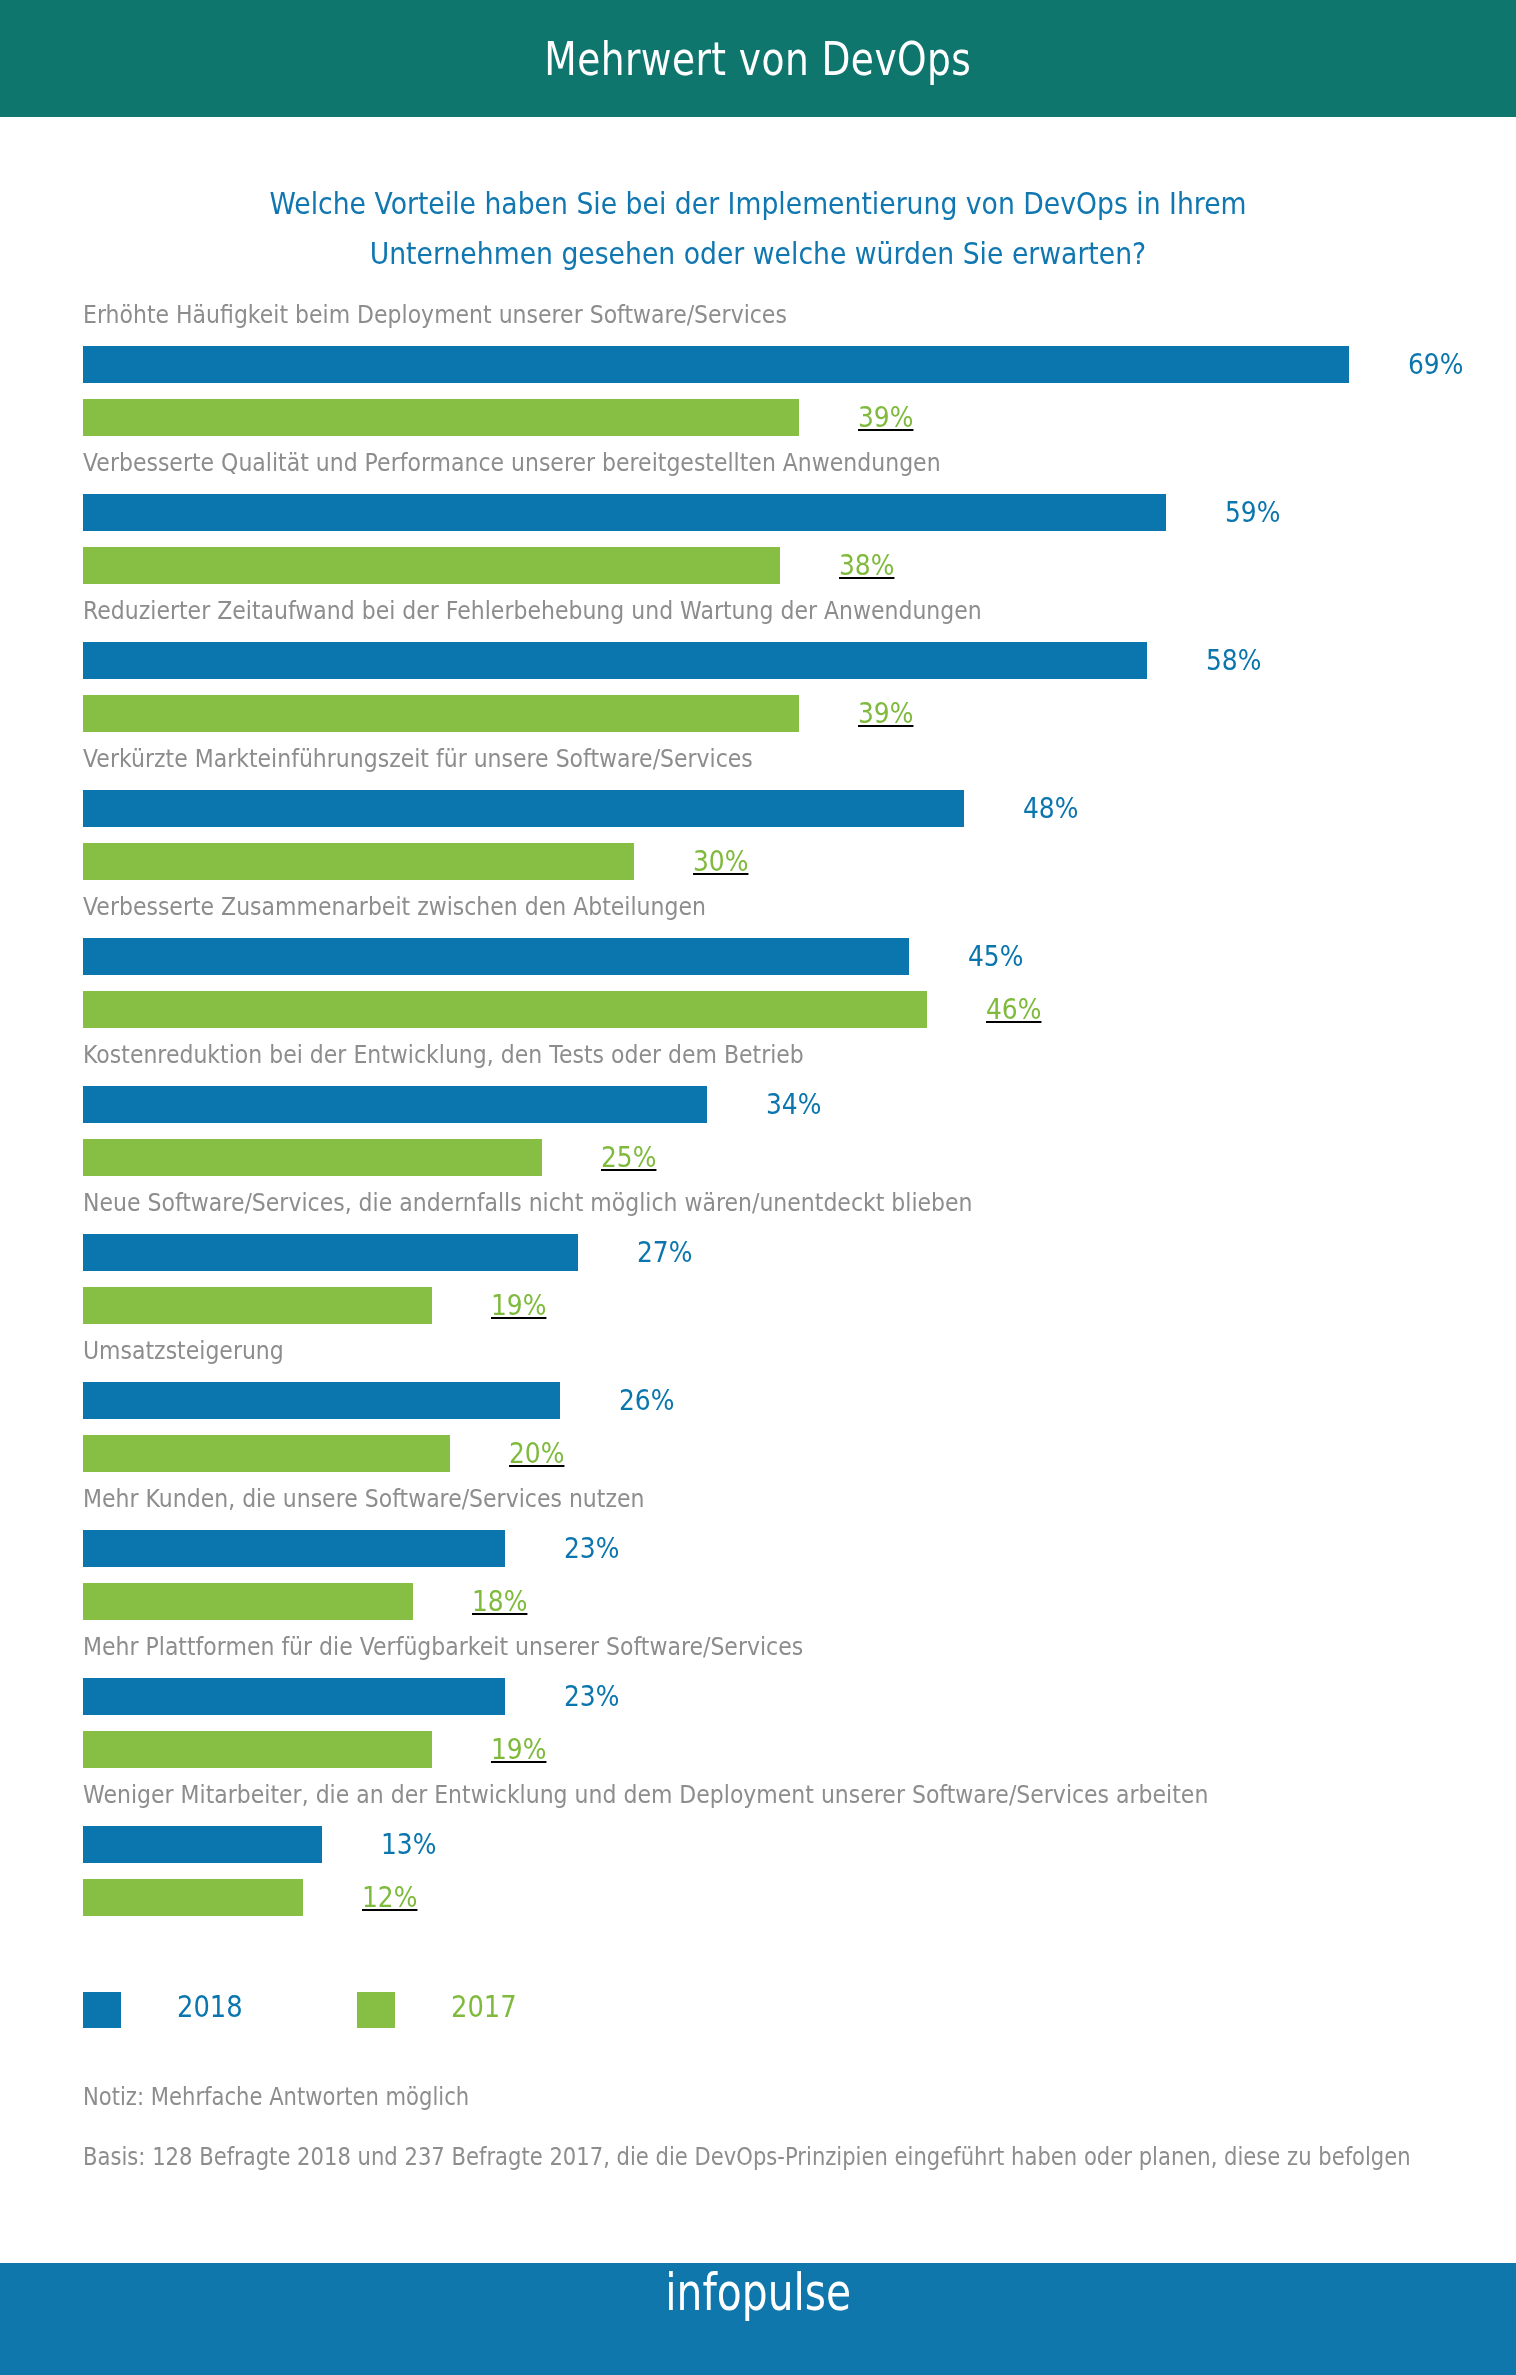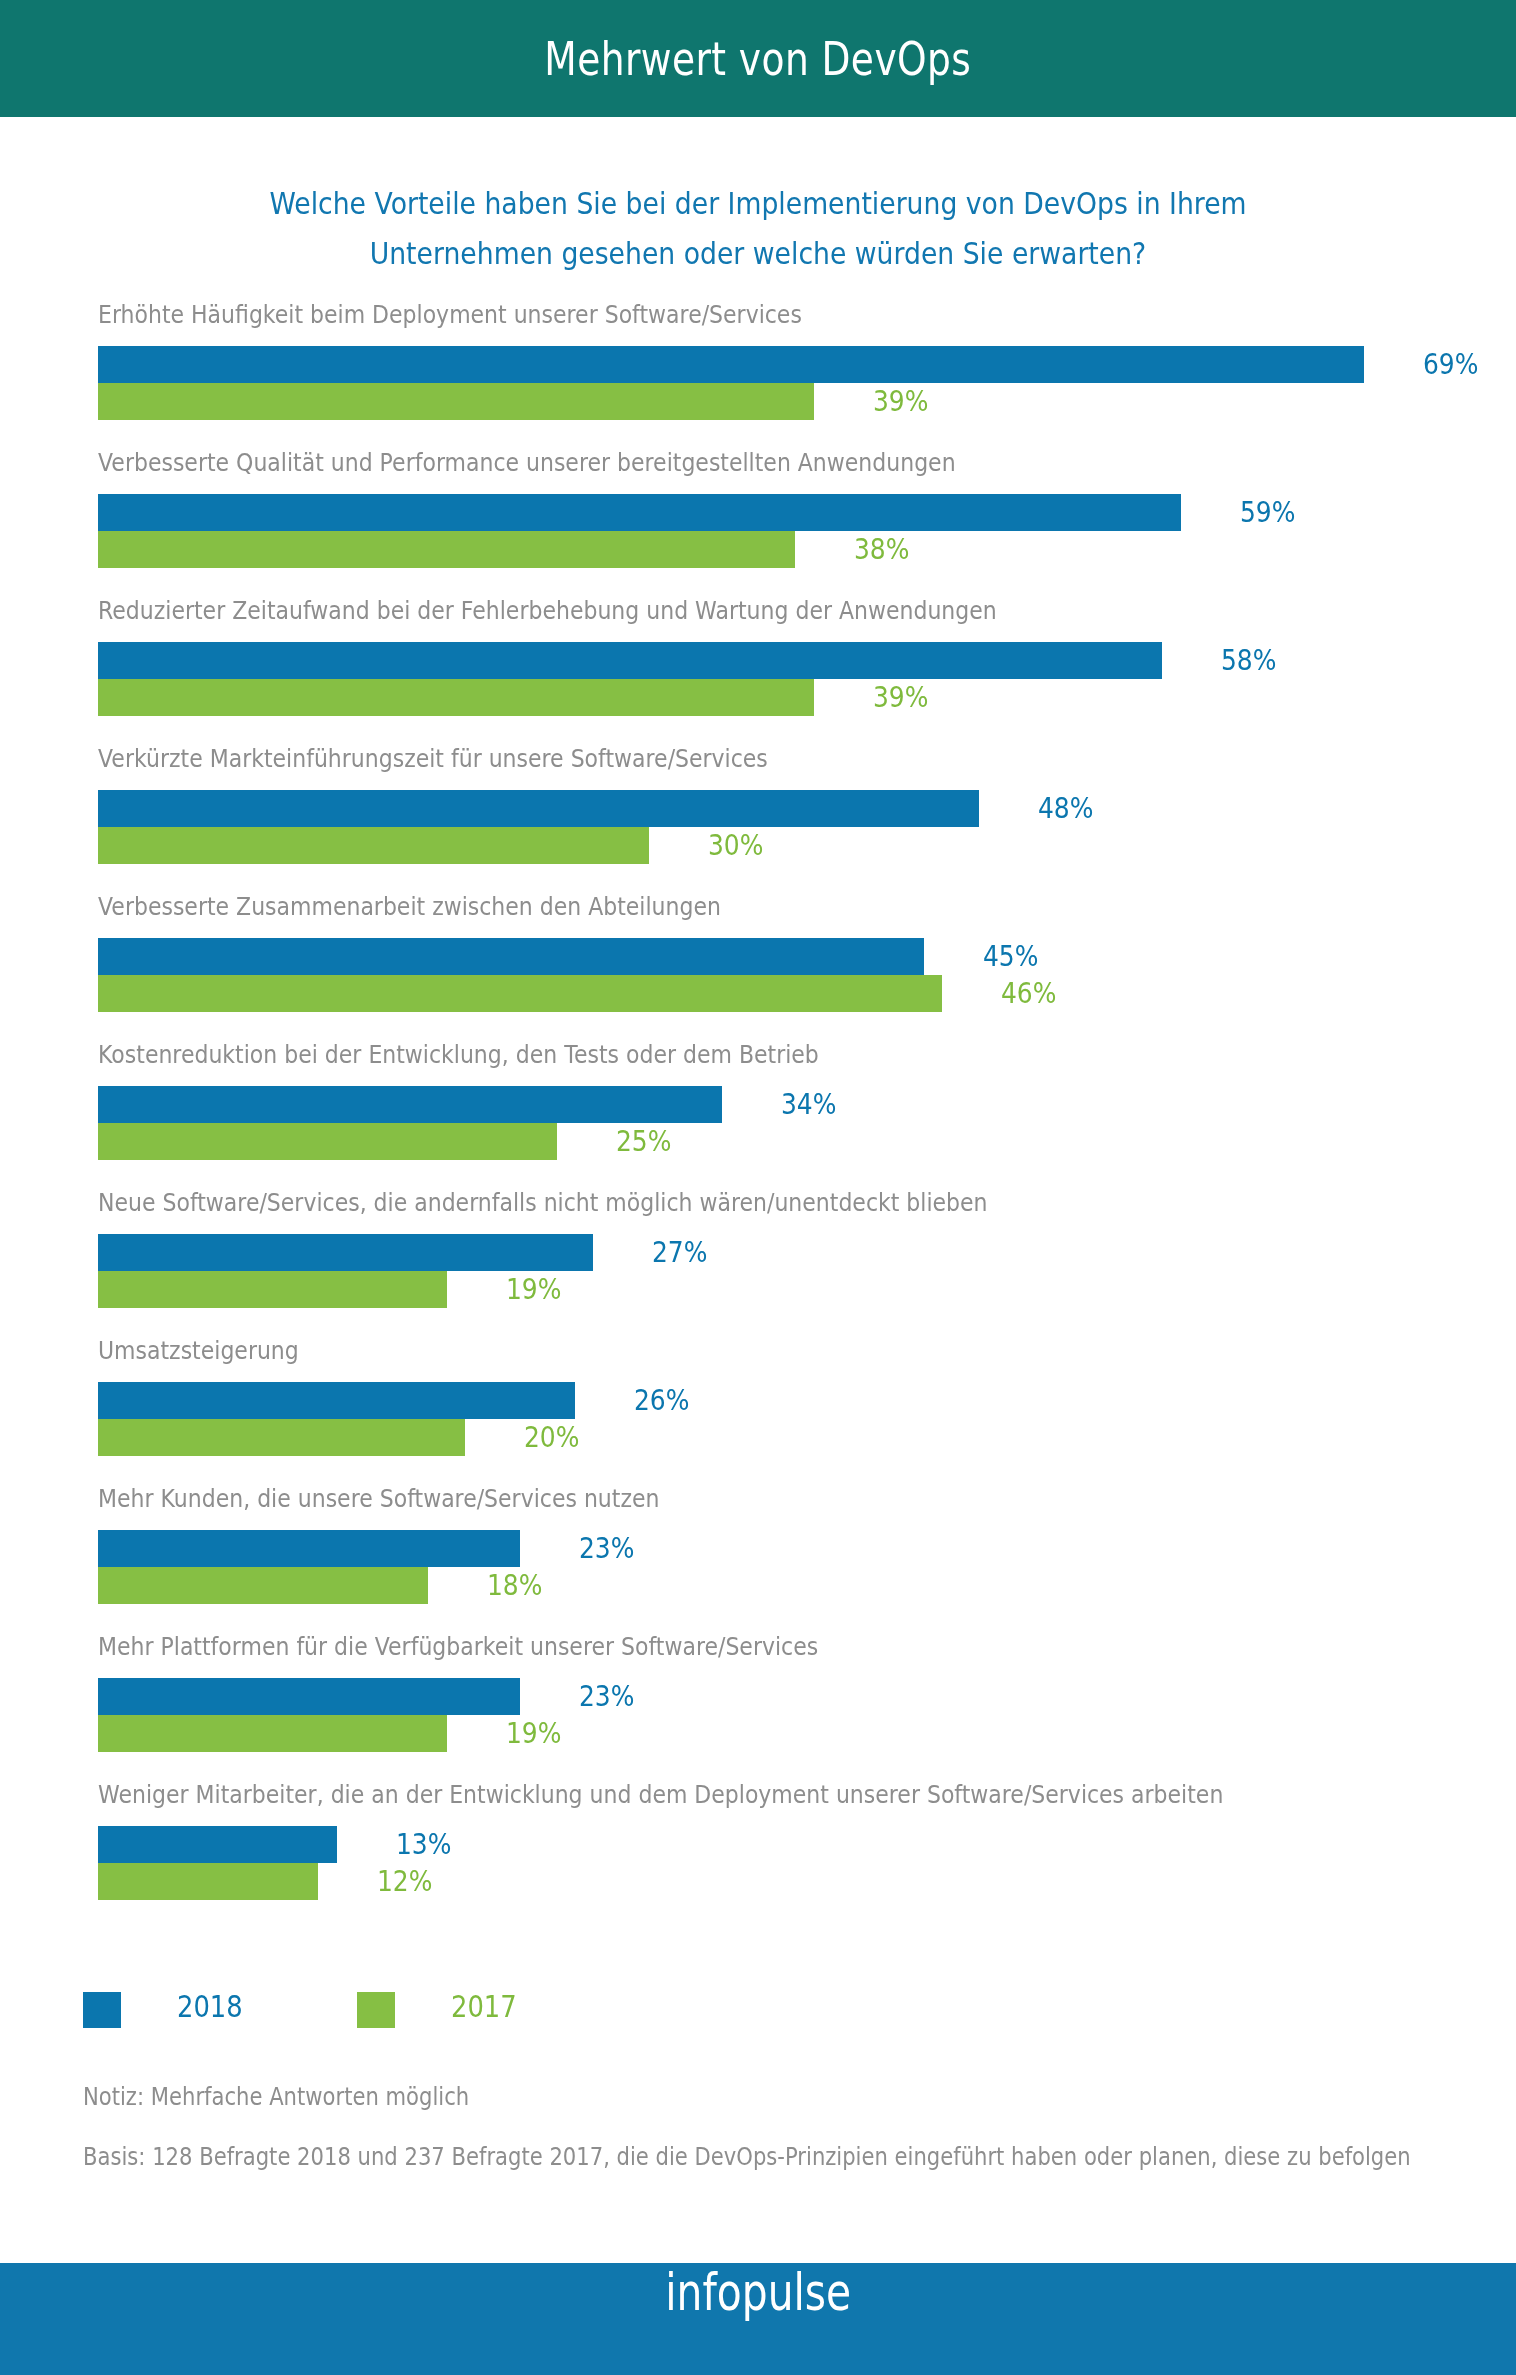--- a/index.html
+++ b/index.html
@@ -57,21 +57,20 @@
     transform-origin: center top;
   }
 
   
   #chart {
     position: absolute;
     left: 0;
     top: 300px;
     width: 1516px;
     height: 1680px;
-    padding-left: 15px;
   }
 
   .bar-group {
     position: relative;
     height: 148px;
   }
 
   .group-label {
     position: absolute;
     left: 83px;
@@ -87,21 +86,21 @@
 
   .bar-row {
     position: absolute;
     left: 83px;
     height: 37px;
     display: flex;
     align-items: center;
     gap: 48px;
   }
   .bar-row.blue  { top: 46px; }
-  .bar-row.green { top: 83px; }
+  .bar-row.green { top: 99px; text-decoration: underline; }
 
   .bar {
     height: 37px;
     flex: 0 0 auto;
   }
   .bar-row.blue  .bar { background: #0b76ae; }
   .bar-row.green .bar { background: #86bf44; }
 
   .bar-value {
     margin-left: 11px;

